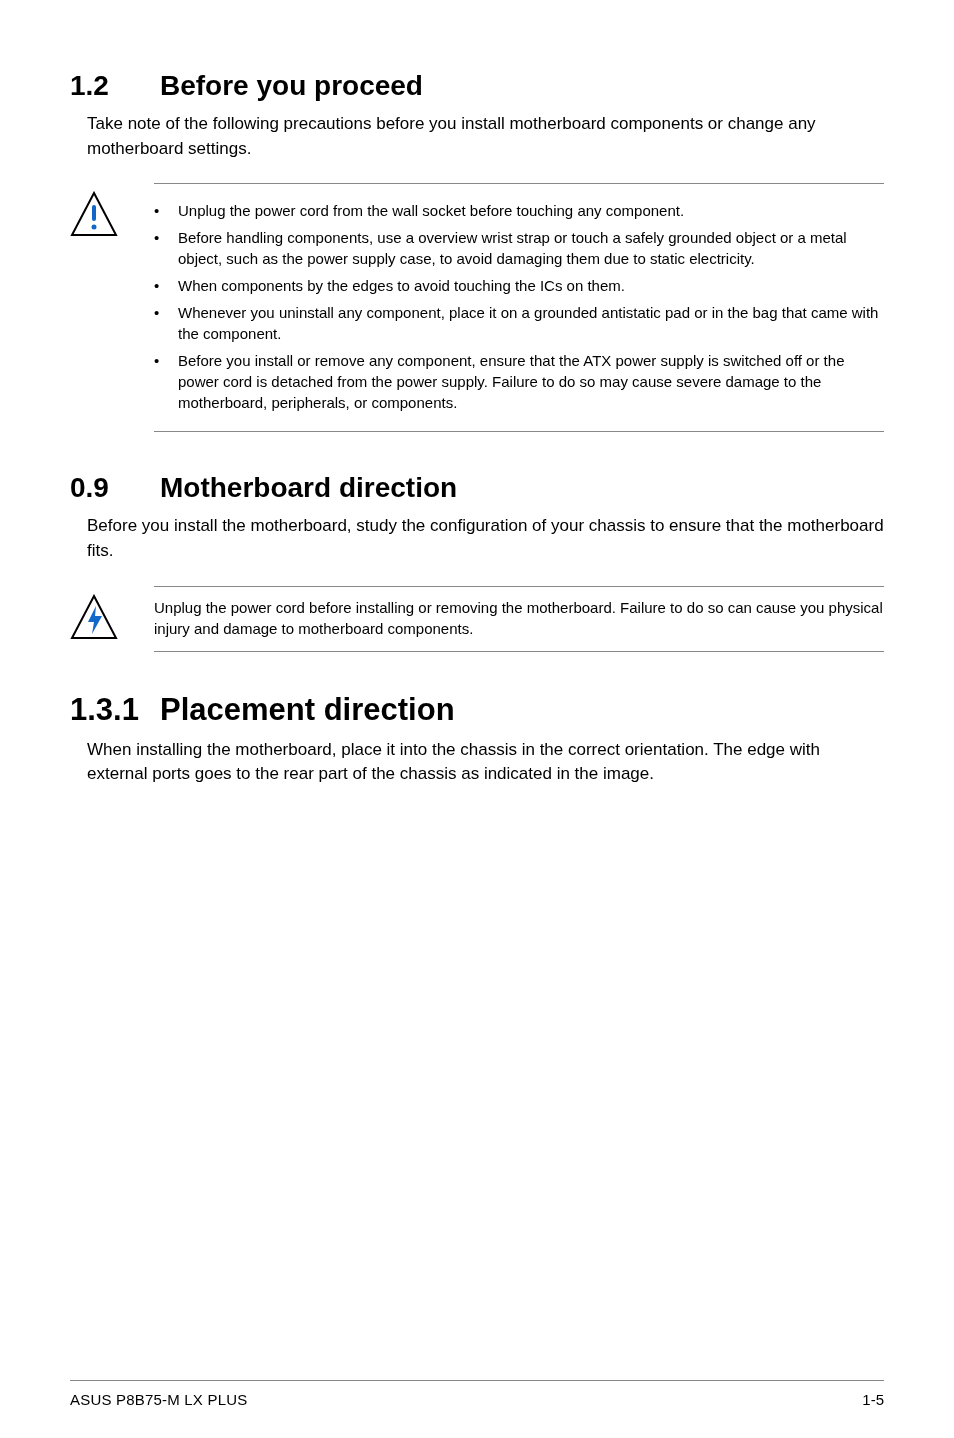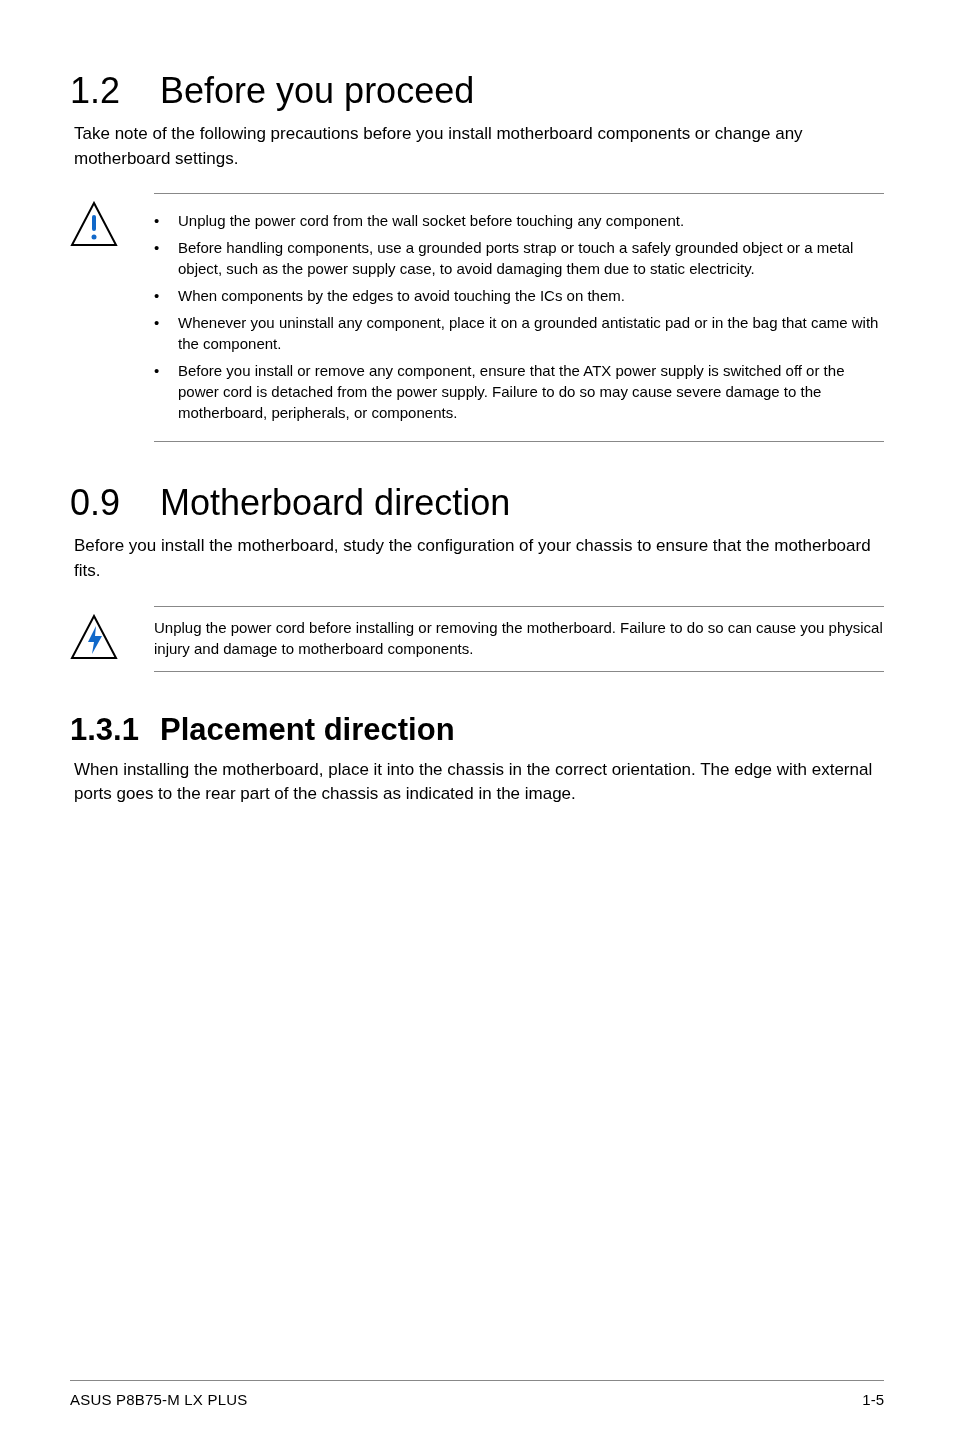--- a/index.html
+++ b/index.html
@@ -17,32 +17,32 @@
     box-sizing: border-box;
     display: flex;
     flex-direction: column;
     height: 100%;
   }
   .content {
     flex: 1 1 auto;
   }
   h1 {
     font-family: Arial, Helvetica, sans-serif;
-    font-size: 36px;
-    font-weight: normal;
+    font-size: 28px;
+    font-weight: bold;
     margin: 0 0 10px 0;
   }
   .h1-num {
     display: inline-block;
     width: 90px;
   }
   p.lead {
     font-size: 17px;
     line-height: 1.45;
-    margin: 0 0 22px 4px;
+    margin: 0 0 22px 17px;
   }
   .callout {
     display: flex;
     gap: 24px;
     margin: 12px 0 40px 0;
   }
   .callout-icon {
     flex: 0 0 60px;
     display: flex;
     align-items: flex-start;
@@ -116,21 +116,21 @@
         </svg>
       </div>
       <div class="callout-body">
         <ul>
           <li>
               <span class="bullet">•</span>
               <span class="txt">Unplug the power cord from the wall socket before touching any component.</span>
             </li>
           <li>
               <span class="bullet">•</span>
-              <span class="txt">Before handling components, use a grounded ports strap or touch a safely grounded object or a metal object, such as the power supply case, to avoid damaging them due to static electricity.</span>
+              <span class="txt">Before handling components, use a overview wrist strap or touch a safely grounded object or a metal object, such as the power supply case, to avoid damaging them due to static electricity.</span>
             </li>
           <li>
               <span class="bullet">•</span>
               <span class="txt">When components by the edges to avoid touching the ICs on them.</span>
             </li>
           <li>
               <span class="bullet">•</span>
               <span class="txt">Whenever you uninstall any component, place it on a grounded antistatic pad or in the bag that came with the component.</span>
             </li>
           <li>

